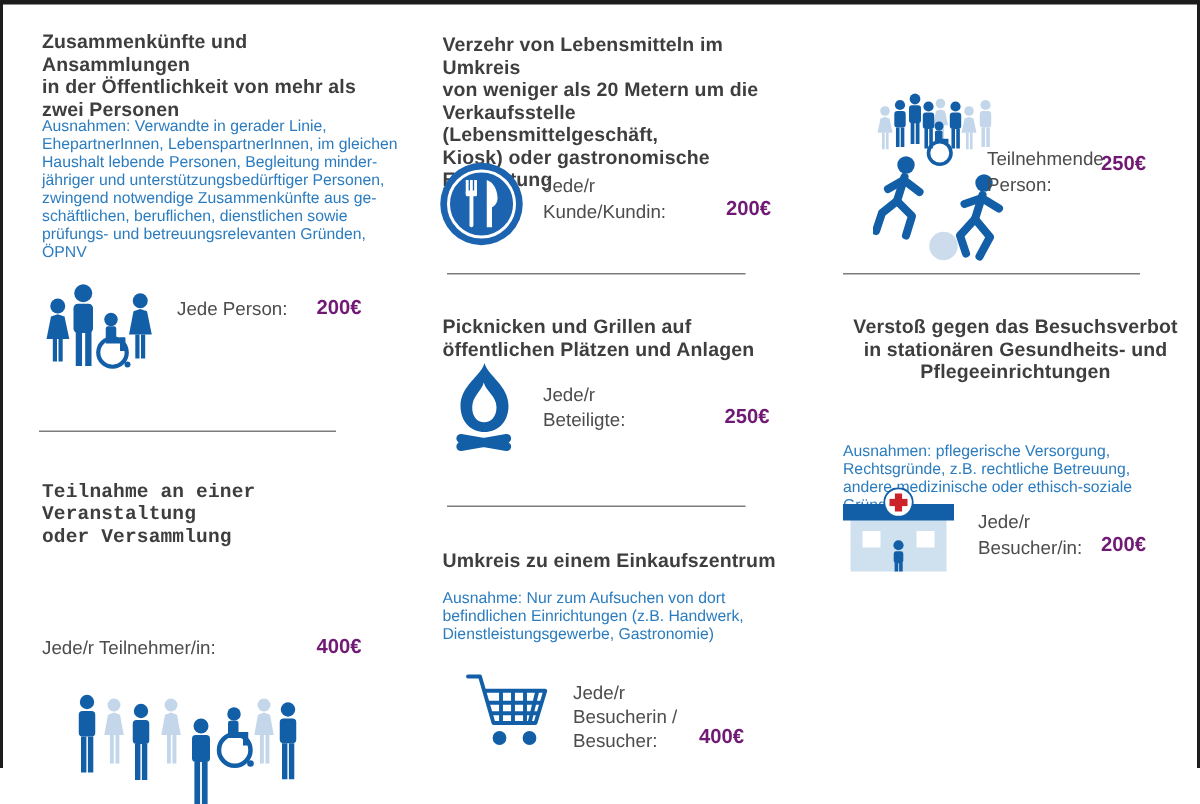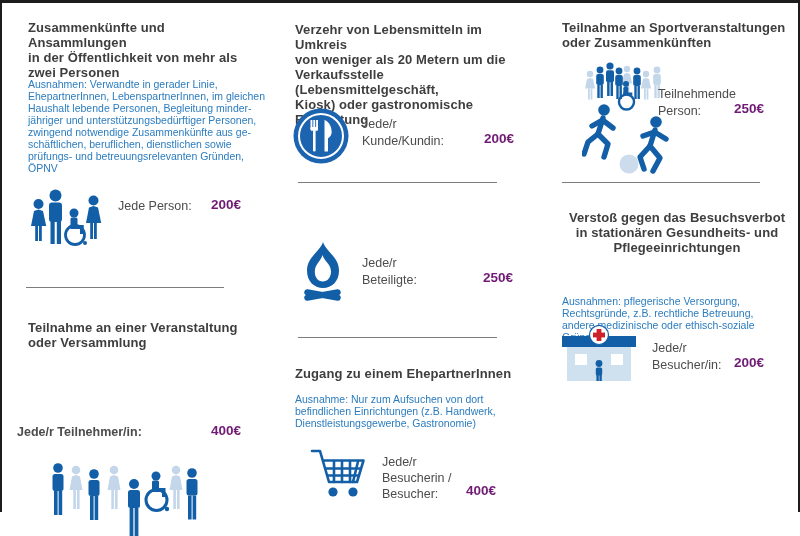--- a/index.html
+++ b/index.html
@@ -59,23 +59,23 @@
       </g>
       <circle cx="47" cy="47" r="9.5" fill="none" stroke="#135fa7" stroke-width="2.8"></circle>
     </svg>
   </div>
 
   <div class="abs label" style="left:118px;top:198px;">Jede Person:</div>
   <div class="abs price" style="left:165px;top:197px;">200€</div>
 
   <div class="abs divider" style="left:26px;top:287px;width:198px;"></div>
 
-  <div class="abs title" style="left:28px;top:320px;width:235px;">Teilnahme an einer Veranstaltung
+  <div class="abs title" style="left:28px;top:320px;width:235px;font-family:Liberation Mono, monospace;">Teilnahme an einer Veranstaltung
 oder Versammlung</div>
-  <div class="abs label" style="left:17px;top:424px;font-weight:bold;">Jede/r Teilnehmer/in:</div>
+  <div class="abs label" style="left:28px;top:424px;">Jede/r Teilnehmer/in:</div>
   <div class="abs price" style="left:165px;top:423px;">400€</div>
 
   <div class="abs" style="left:48px;top:458px;">
     <svg width="152" height="78" viewBox="0 0 152 78">
       <g fill="#135fa7">
         <circle cx="10" cy="10" r="4.8"></circle>
           <rect x="4.5" y="16" width="11" height="17" rx="2.5"></rect>
         <rect x="6" y="33" width="3.6" height="24"></rect>
           <rect x="10.6" y="33" width="3.6" height="24"></rect>
       </g>
@@ -146,39 +146,41 @@
       </g>
     </svg>
   </div>
 
   <div class="abs label" style="left:362px;top:116px;">Jede/r
 Kunde/Kundin:</div>
   <div class="abs price" style="left:438px;top:131px;">200€</div>
 
   <div class="abs divider" style="left:298px;top:182px;width:199px;"></div>
 
+  <div class="abs title" style="left:295px;top:210px;width:225px;">Picknicken und Grillen auf
+öffentlichen Plätzen und Anlagen</div>
 
   <div class="abs" style="left:299px;top:242px;">
     <svg width="48" height="64" viewBox="0 0 48 64">
       <path fill-rule="evenodd" fill="#135fa7" d="M24 0 C26.5 9 40 15 40 28.5 C40 39.5 32.8 46 24 46 C15.2 46 8 39.5 8 28.5 C8 15 21.5 9 24 0 Z
         M23.5 13 C25 19 32 22 32 29.5 C32 35.5 28.5 39.5 23.8 39.5 C19 39.5 15.8 35.5 15.8 29.8 C15.8 22 22 19 23.5 13 Z"></path>
       <g fill="#135fa7">
         <rect x="5" y="50" width="37" height="6" rx="3" transform="rotate(10 23.5 53)"></rect>
         <rect x="5" y="50" width="37" height="6" rx="3" transform="rotate(-10 23.5 53)"></rect>
       </g>
     </svg>
   </div>
 
   <div class="abs label" style="left:362px;top:255px;">Jede/r
 Beteiligte:</div>
   <div class="abs price" style="left:437px;top:270px;">250€</div>
 
   <div class="abs divider" style="left:298px;top:337px;width:199px;"></div>
 
-  <div class="abs title" style="left:295px;top:366px;width:225px;">Zugang zu einem EhepartnerInnen</div>
+  <div class="abs title" style="left:295px;top:366px;width:225px;">Umkreis zu einem Einkaufszentrum</div>
   <div class="abs exceptions" style="left:295px;top:393px;width:230px;">Ausnahme: Nur zum Aufsuchen von dort
 befindlichen Einrichtungen (z.B. Handwerk,
 Dienstleistungsgewerbe, Gastronomie)</div>
 
   <div class="abs" style="left:310px;top:446px;">
     <svg width="58" height="52" viewBox="0 0 58 52">
       <g stroke="#135fa7" stroke-width="2.6" fill="none" stroke-linejoin="round" stroke-linecap="round">
         <path d="M2 5 h8 l9 31 h28 l6.5 -21.5 H13"></path>
         <path d="M24 15.5 V36 M32 15.5 V36 M40 15.5 V36 M48 15.5 L43 36"></path>
         <path d="M16 22.5 H50 M18 29.5 H47.5"></path>
@@ -186,22 +188,20 @@
       <circle cx="23" cy="46" r="4.6" fill="#135fa7"></circle>
       <circle cx="43" cy="46" r="4.6" fill="#135fa7"></circle>
     </svg>
   </div>
 
   <div class="abs label tight" style="left:382px;top:454px;">Jede/r
 Besucherin /
 Besucher:</div>
   <div class="abs price" style="left:420px;top:483px;">400€</div>
 
-  <div class="abs title" style="left:562px;top:20px;width:230px;">Teilnahme an Sportveranstaltungen
-oder Zusammenkünften</div>
 
   <div class="abs" style="left:582px;top:62px;">
     <svg width="100" height="116" viewBox="0 0 100 116">
 
       <g fill="#c3d6ea">
         <circle cx="8" cy="12" r="3.2"></circle>
           <polygon points="8,16 11,17 13,26.5 3,26.5 5,17"></polygon>
         <rect x="6" y="26.5" width="1.8" height="11"></rect>
           <rect x="8.6" y="26.5" width="1.8" height="11"></rect>
         <circle cx="45" cy="7" r="3.2"></circle>
@@ -254,21 +254,21 @@
         <path d="M73 68 L68 84"></path>
         <path d="M72.5 70 L84 77"></path>
         <path d="M72.5 70 L61 74"></path>
         <path d="M68 84 L58 95 L62 107"></path>
         <path d="M68 84 L78 96 L71 109"></path>
       </g>
       <circle cx="47" cy="102" r="9.5" fill="#ccdcec"></circle>
     </svg>
   </div>
 
-  <div class="abs label" style="left:658px;top:86px;">Teilnehmende
+  <div class="abs label" style="left:658px;top:98px;">Teilnehmende
 Person:</div>
   <div class="abs price" style="left:688px;top:101px;">250€</div>
 
   <div class="abs divider" style="left:562px;top:182px;width:198px;"></div>
 
   <div class="abs title" style="left:562px;top:210px;width:230px;text-align:center;">Verstoß gegen das Besuchsverbot
 in stationären Gesundheits- und
 Pflegeeinrichtungen</div>
   <div class="abs exceptions" style="left:562px;top:263px;width:230px;margin-top:32px;">Ausnahmen: pflegerische Versorgung,
 Rechtsgründe, z.B. rechtliche Betreuung,

